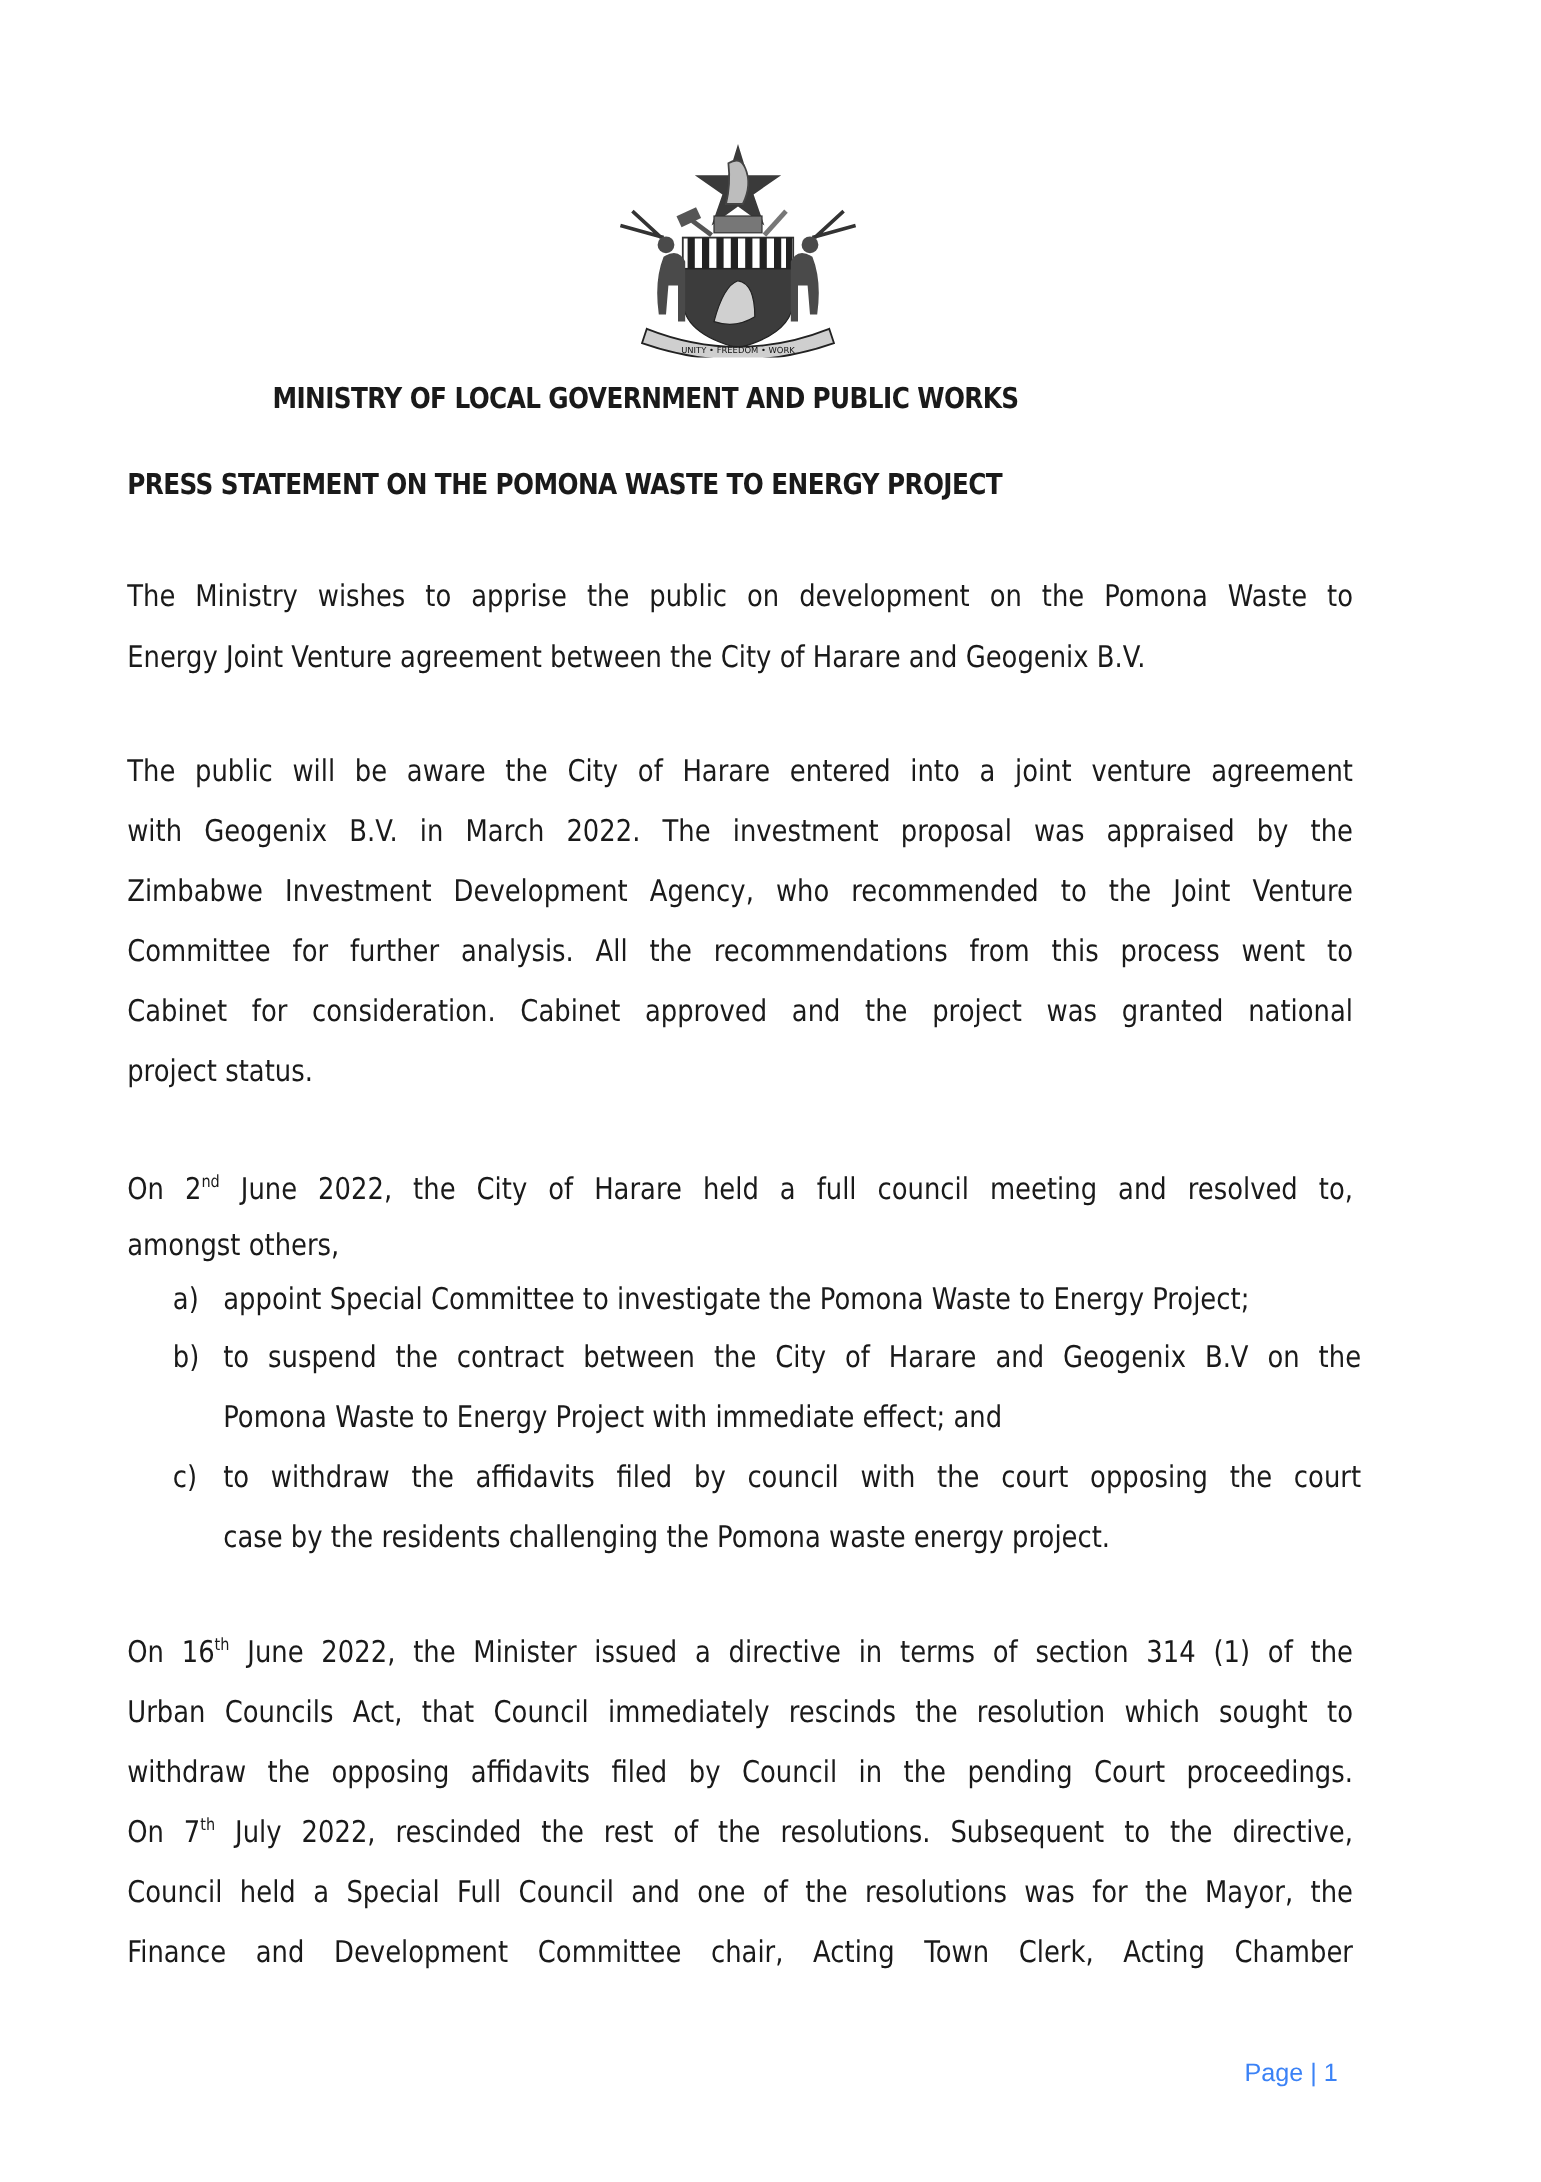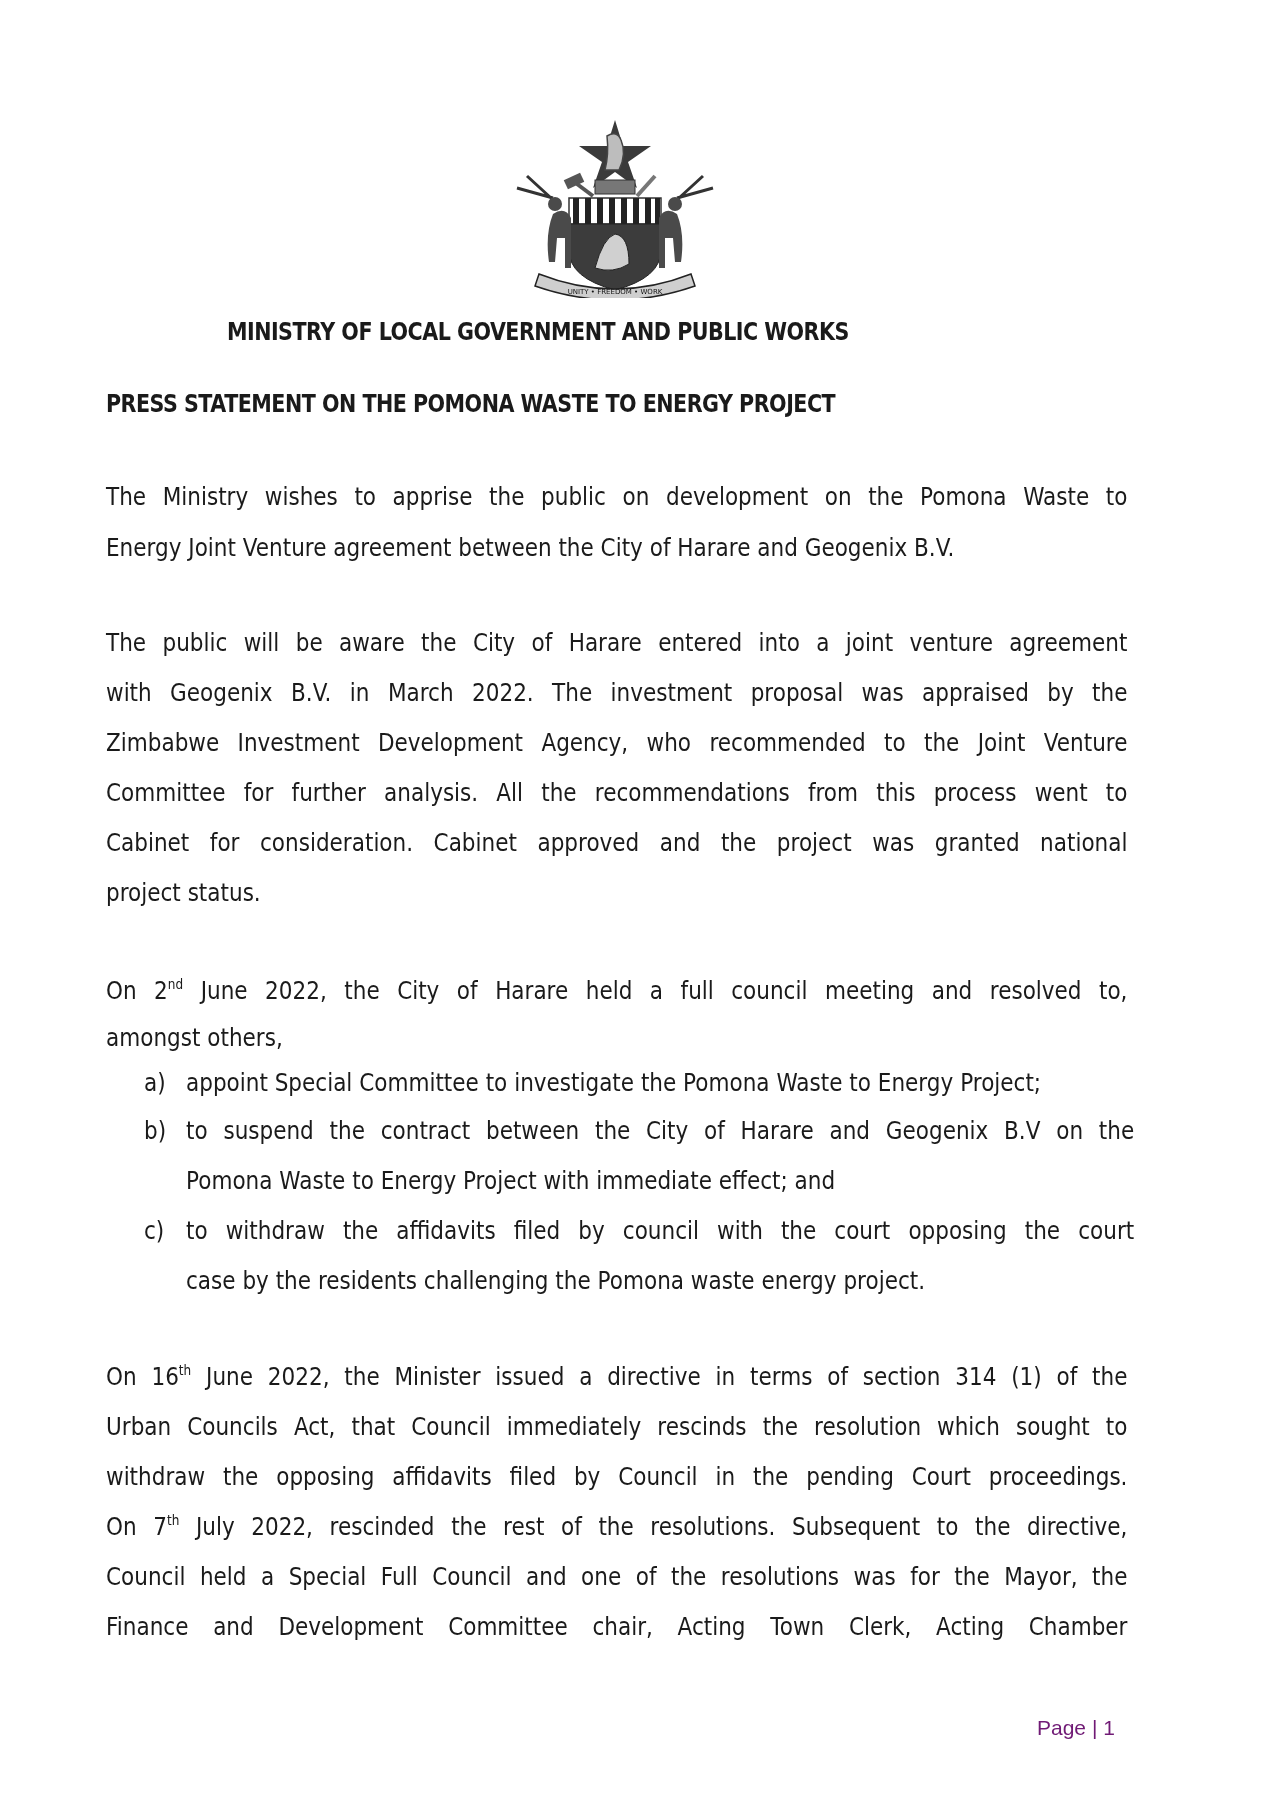--- a/index.html
+++ b/index.html
@@ -15,21 +15,21 @@
           text-align: justify; text-align-last: justify; }
   .line.last { text-align-last: left; }
   .li-label { position: absolute; left: 144px; font-size: 25px; line-height: 30px;
               transform: scaleX(0.862); transform-origin: left center; }
   .li-line { position: absolute; left: 186px; width: 1100px; font-size: 25px; line-height: 30px;
              white-space: nowrap; transform: scaleX(0.862); transform-origin: left center;
              text-align: justify; text-align-last: justify; }
   .li-line.last { text-align-last: left; }
   sup { font-size: 14px; line-height: 0; vertical-align: 10px; }
   .page-num { position: absolute; left: 1037px; top: 1716px; font-size: 21px;
-              font-family: "Liberation Sans", sans-serif; color: #701a75; }
+              font-family: "Liberation Sans", sans-serif; color: #3b82f6; }
 </style>
 </head>
 <body>
 
 <svg class="emblem" viewBox="0 0 240 180">
 
   <polygon points="120,2 128,28 156,28 133,44 142,70 120,54 98,70 107,44 84,28 112,28" fill="#3a3a3a"></polygon>
 
   <path d="M112,18 q10,-6 14,4 q6,14 -2,30 l-14,0 q4,-16 2,-34z" fill="#bdbdbd" stroke="#444" stroke-width="1.5"></path>
 

